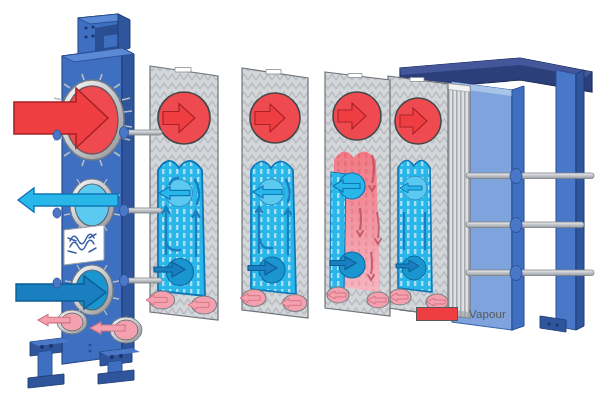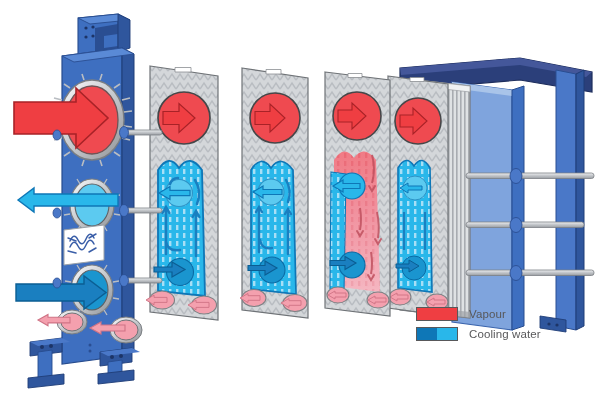--- a/index.html
+++ b/index.html
@@ -316,22 +316,15 @@
   </g>
 </svg>
 
 <div class="legend">
   <div class="legend-row">
     <span class="sw">
       <i style="width:100%;background:#ef3e42"></i>
     </span>
     <span class="lg-label">Vapour</span>
   </div>
-  <div class="legend-row">
-    <span class="sw">
-      <i style="width:50%;background:#0e77b7"></i>
-          <i style="width:50%;background:#29b7ea"></i>
-    </span>
-    <span class="lg-label">Cooling water</span>
-  </div>
 </div>
 
 </div>
 
 </body></html>

